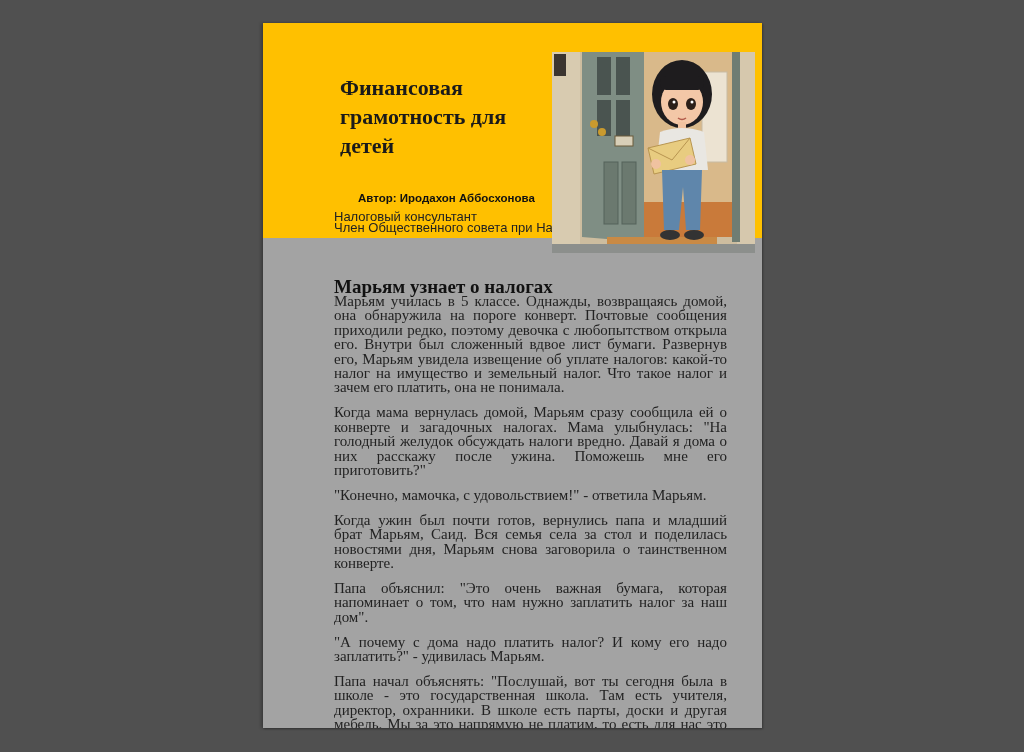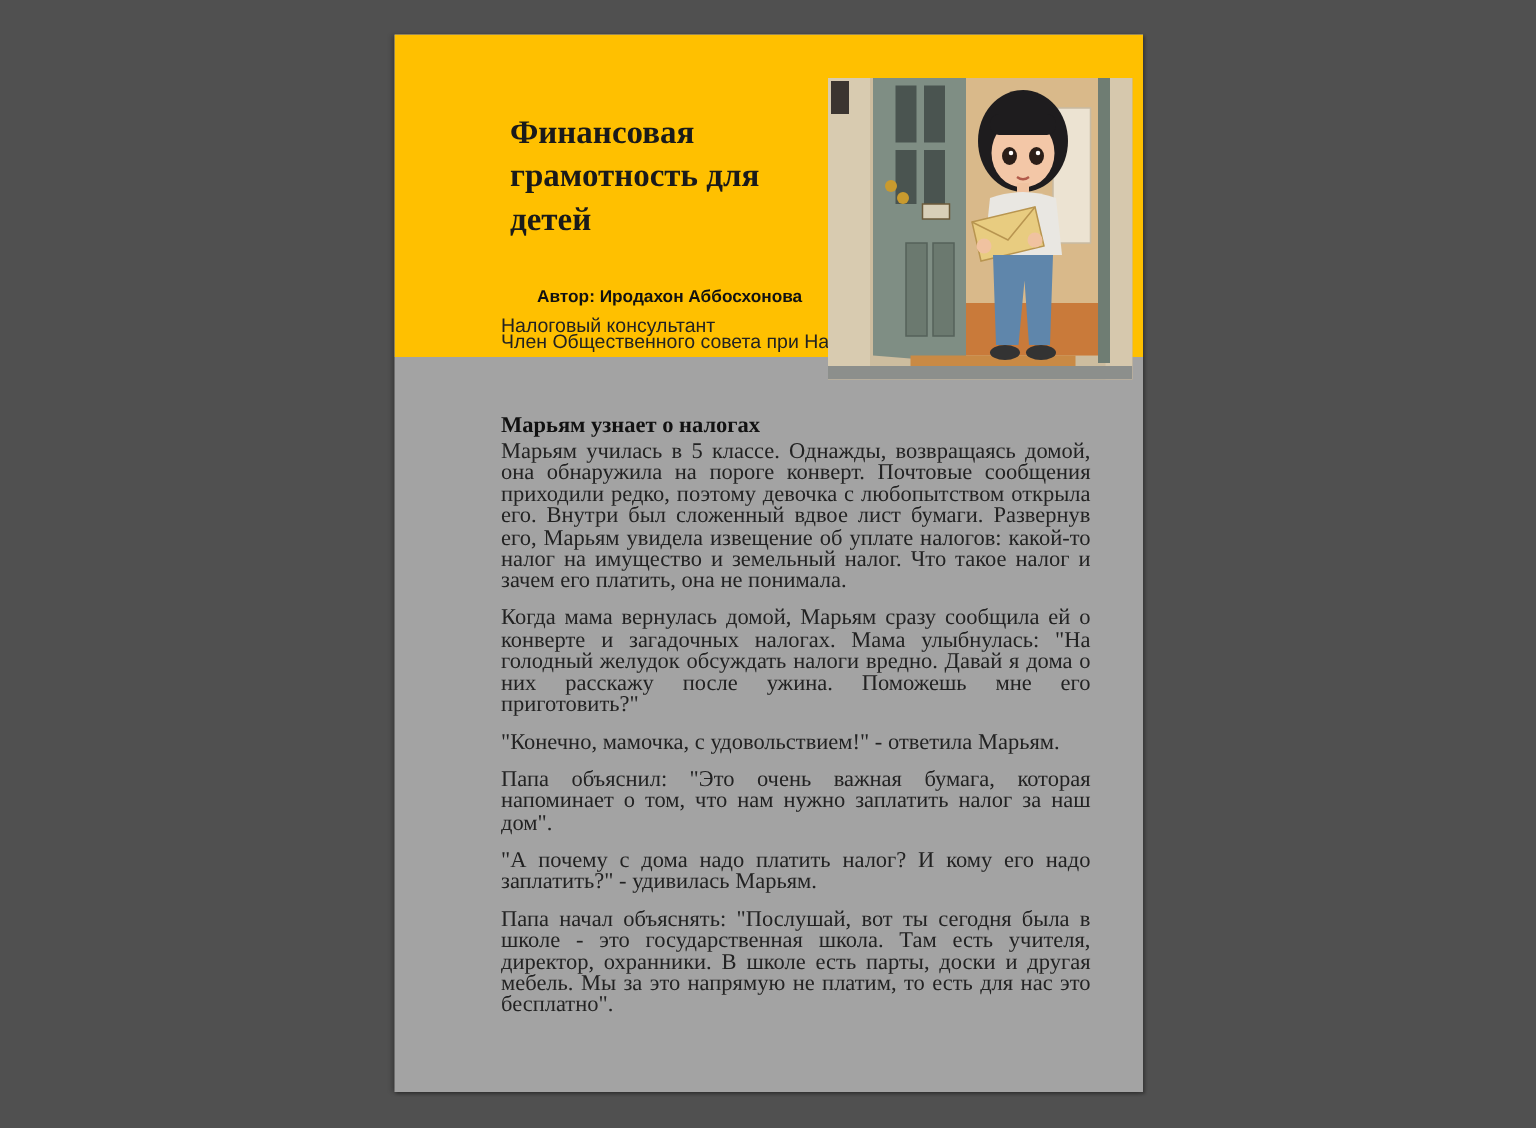--- a/index.html
+++ b/index.html
@@ -38,21 +38,21 @@
   }
   .sub1 { top: 186px; }
   .sub2 { top: 197px; text-align: right; }
   .illus {
     position: absolute; left: 289px; top: 29px; width: 203px; height: 201px;
     overflow: hidden; background: #c9b79a;
   }
   .heading {
     position: absolute; left: 71px; top: 253px; margin: 0;
     font-family: "Liberation Serif", serif; font-weight: bold;
-    font-size: 15px; color: #111; white-space: nowrap;
+    font-size: 19px; color: #111; white-space: nowrap;
   }
   .body {
     position: absolute; left: 71px; top: 271px; width: 393px;
     font-family: "Liberation Serif", serif; font-size: 15px;
     line-height: 14.4px; color: #222; text-align: justify;
   }
   .body p { margin: 0 0 10.5px 0; }
 </style>
 </head>
 <body>
@@ -119,17 +119,18 @@
       <ellipse cx="142" cy="183" rx="10" ry="5" fill="#333"></ellipse>
     </svg>
   </div>
 
   <h2 class="heading">Марьям узнает о налогах</h2>
 
   <div class="body">
     <p>Марьям училась в 5 классе. Однажды, возвращаясь домой, она обнаружила на пороге конверт. Почтовые сообщения приходили редко, поэтому девочка с любопытством открыла его. Внутри был сложенный вдвое лист бумаги. Развернув его, Марьям увидела извещение об уплате налогов: какой-то налог на имущество и земельный налог. Что такое налог и зачем его платить, она не понимала.</p>
     <p>Когда мама вернулась домой, Марьям сразу сообщила ей о конверте и загадочных налогах. Мама улыбнулась: "На голодный желудок обсуждать налоги вредно. Давай я дома о них расскажу после ужина. Поможешь мне его приготовить?"</p>
     <p>"Конечно, мамочка, с удовольствием!" - ответила Марьям.</p>
+    <p>Когда ужин был почти готов, вернулись папа и младший брат Марьям, Саид. Вся семья села за стол и поделилась новостями дня, Марьям снова заговорила о таинственном конверте.</p>
     <p>Папа объяснил: "Это очень важная бумага, которая напоминает о том, что нам нужно заплатить налог за наш дом".</p>
     <p>"А почему с дома надо платить налог? И кому его надо заплатить?" - удивилась Марьям.</p>
     <p>Папа начал объяснять: "Послушай, вот ты сегодня была в школе - это государственная школа. Там есть учителя, директор, охранники. В школе есть парты, доски и другая мебель. Мы за это напрямую не платим, то есть для нас это бесплатно".</p>
   </div>
 </div>
 
 </body></html>

